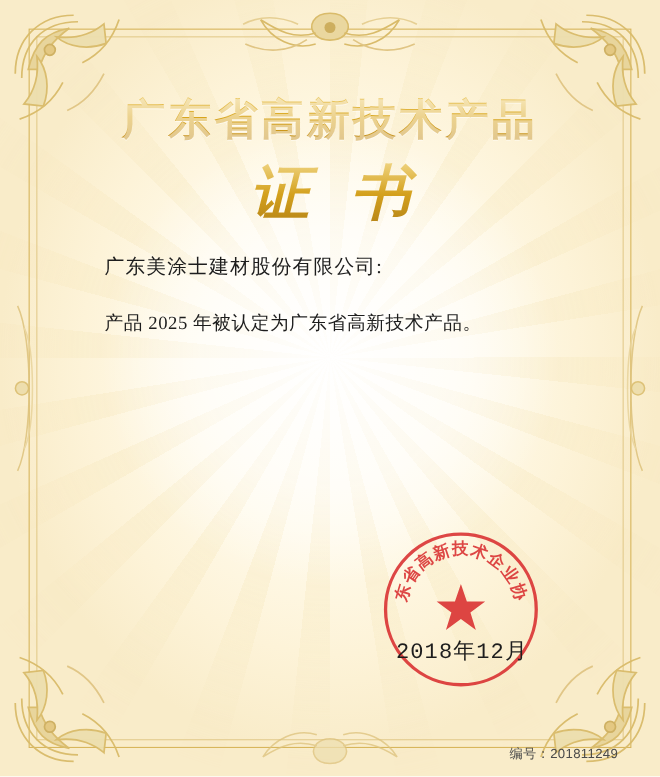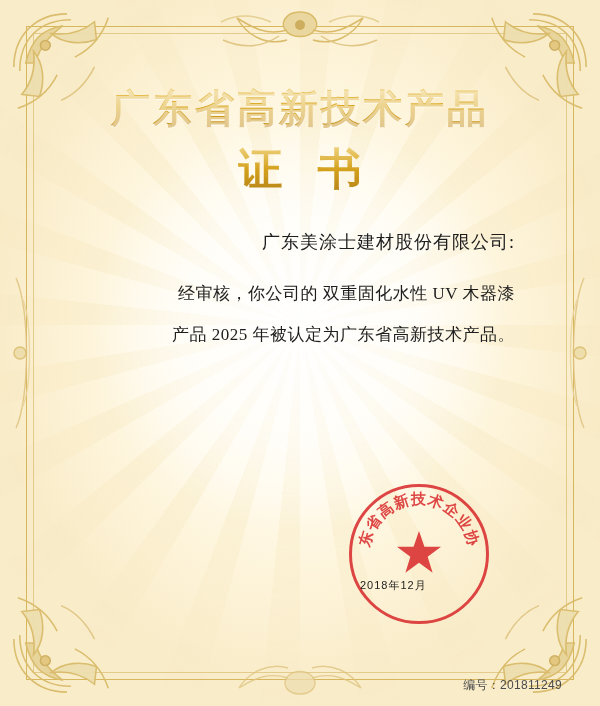--- a/index.html
+++ b/index.html
@@ -122,42 +122,42 @@
     background-clip: text;
     -webkit-text-fill-color: transparent;
     text-shadow: 0 1px 0 rgba(255,255,255,0.5);
   }
   .title-sub {
     position: absolute;
     left: 0; right: 0;
     top: 140px;
     text-align: center;
     font-family: "Liberation Serif", serif;
-    font-size: 44px;
+    font-size: 54px;
     font-weight: bold;
     letter-spacing: 12px;
     text-indent: 12px;
     color: #cf9b1b;
     background: linear-gradient(180deg, #f6e099 0%, #d4a11d 50%, #ad7c16 100%);
     -webkit-background-clip: text;
     background-clip: text;
     -webkit-text-fill-color: transparent;
+    font-style: italic;
   }
 
   
   .body-text {
     position: absolute;
     left: 95px;
     right: 85px;
     top: 222px;
     color: #1d1d1d;
     font-family: "Liberation Serif", serif;
     font-size: 17px;
     line-height: 41px;
-    text-align: right;
   }
   .line-company { font-size: 18px; letter-spacing: 1px; }
   .line-indent  { text-indent: 34px; letter-spacing: 0.5px; }
   .line-plain   { letter-spacing: 0.5px; }
   .line-spaced  { letter-spacing: 4px; }
   .gap-sm { height: 10px; }
   .gap-md { height: 18px; }
 
   
   .seal {
@@ -192,22 +192,22 @@
     font-family: "Liberation Serif", serif;
     font-size: 15px;
     font-weight: bold;
     letter-spacing: 1px;
   }
 
   .seal-date {
     position: absolute;
     left: 360px;
     top: 578px;
-    font-family: Liberation Sans, sans-serif;
-    font-size: 11px;
+    font-family: Liberation Mono, monospace;
+    font-size: 20px;
     color: #1d1d1d;
     letter-spacing: 1px;
   }
 
   .serial {
     position: absolute;
     right: 38px;
     bottom: 12px;
     font-family: "Liberation Sans", sans-serif;
     font-size: 12px;
@@ -315,21 +315,20 @@
       <circle cx="18" cy="95" r="6" fill="#ecdca8" stroke="#d9bb6a"></circle>
     </g>
   </svg>
 
   <div class="title-main">广东省高新技术产品</div>
   <div class="title-sub">证 书</div>
 
   <div class="body-text">
     <div class="line-company">广东美涂士建材股份有限公司:</div>
     <div class="gap-sm"></div>
-    <div class="line-indent">经审核，你公司的  双重固化水性 UV 木器漆</div>
     <div class="line-plain">产品 2025 年被认定为广东省高新技术产品。</div>
     <div class="gap-md"></div>
   </div>
 
   <div class="seal">
     <svg class="seal-text" viewBox="0 0 134 134">
       <defs>
         <path id="sealArc" d="M 17 67 A 50 50 0 1 1 117 67"></path>
       </defs>
       <text>

